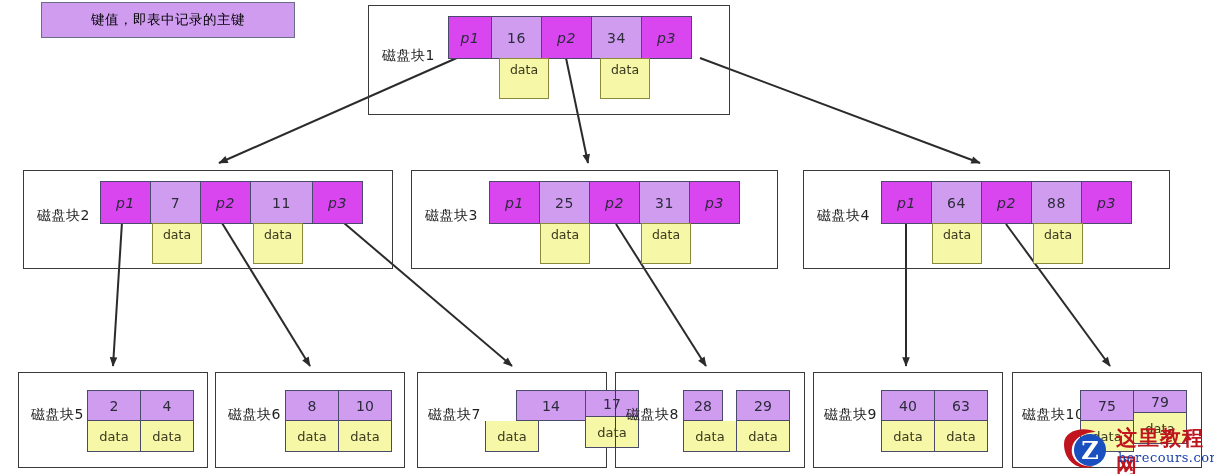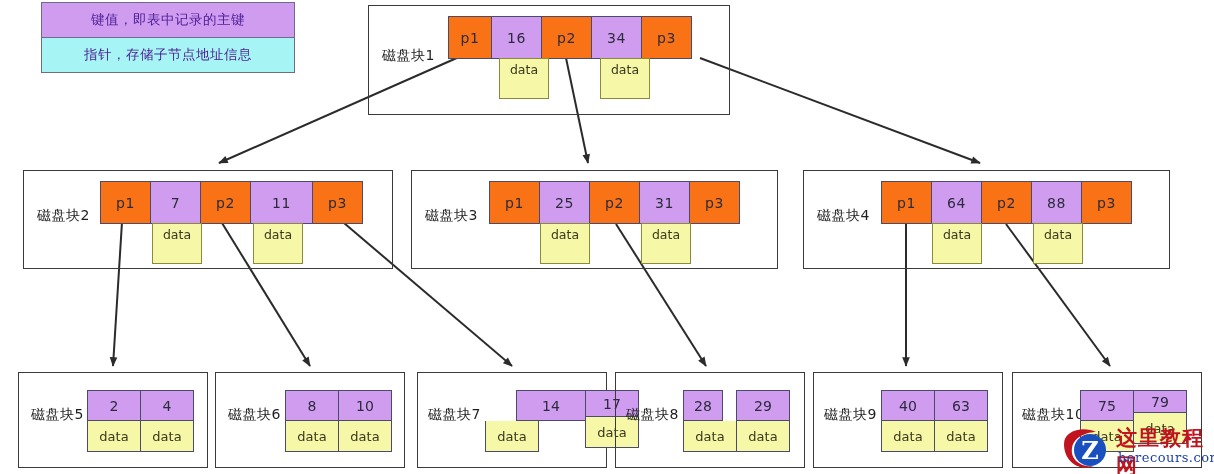--- a/index.html
+++ b/index.html
@@ -8,41 +8,41 @@
     font-family:"DejaVu Sans","Liberation Sans",sans-serif;
     -webkit-font-smoothing:antialiased;
   }
   #stage{position:absolute;left:0;top:0;width:1214px;height:474px;}
 
   
   #legend{position:absolute;left:41px;top:3px;width:254px;}
   .legend-row{
     box-sizing:border-box;width:254px;height:36px;
     display:flex;align-items:center;justify-content:center;
-    font-size:13.5px;color:#4c1d95;letter-spacing:.5px;
+    font-size:13.5px;color:#000000;letter-spacing:.5px;
     border:1px solid #8a8a5a;margin-top:-1px;
   }
   .legend-key{background:#cf9cf0;border-color:#6b6b8a;}
   .legend-ptr{background:#a6f4f4;border-color:#6b6b8a;}
   .legend-data{background:#f7f7a8;border-color:#8a8a3a;}
 
   
   .block{position:absolute;box-sizing:border-box;border:1.6px solid #3a3a3a;background:transparent;}
   .block-label{
     position:absolute;font-size:14px;color:#1f1f1f;white-space:nowrap;
     letter-spacing:.5px;
   }
 
   
   .cellrow{position:absolute;display:flex;}
   .cell{
     box-sizing:border-box;display:flex;align-items:center;justify-content:center;
     border:1.4px solid #4a4a6a;font-size:14px;color:#2b2b3b;letter-spacing:.5px;
   }
-  .c-ptr{background:#f97316;}
+  .c-ptr{background:#d946ef;font-style:italic;}
   .c-key{background:#cf9cf0;}
 
   .databox{
     position:absolute;box-sizing:border-box;background:#f7f7a8;border:1.4px solid #8a8a3a;
     font-size:12.5px;color:#3a3a1f;line-height:15px;text-align:center;
     padding-top:3px;word-break:break-all;
   }
 
   
   .leafgrid{position:absolute;display:flex;}
@@ -72,23 +72,20 @@
   }
 </style>
 </head>
 <body>
 
 <div id="stage">
 
   <div id="legend">
     <div class="legend-row legend-key">
       <span>键值，即表中记录的主键</span>
-    </div>
-    <div class="legend-row legend-ptr">
-      <span>指针，存储子节点地址信息</span>
     </div>
   </div>
 
   <svg id="wires" viewBox="0 0 1214 474">
     <defs>
       <marker id="ah" markerWidth="11" markerHeight="11" refX="9.2" refY="4.2" orient="auto" markerUnits="userSpaceOnUse">
         <path d="M0.5,0.4 L10,4.2 L0.5,8 z" fill="#2b2b2b"></path>
       </marker>
     </defs>
     <g stroke="#2b2b2b" stroke-width="2" fill="none" marker-end="url(#ah)">

